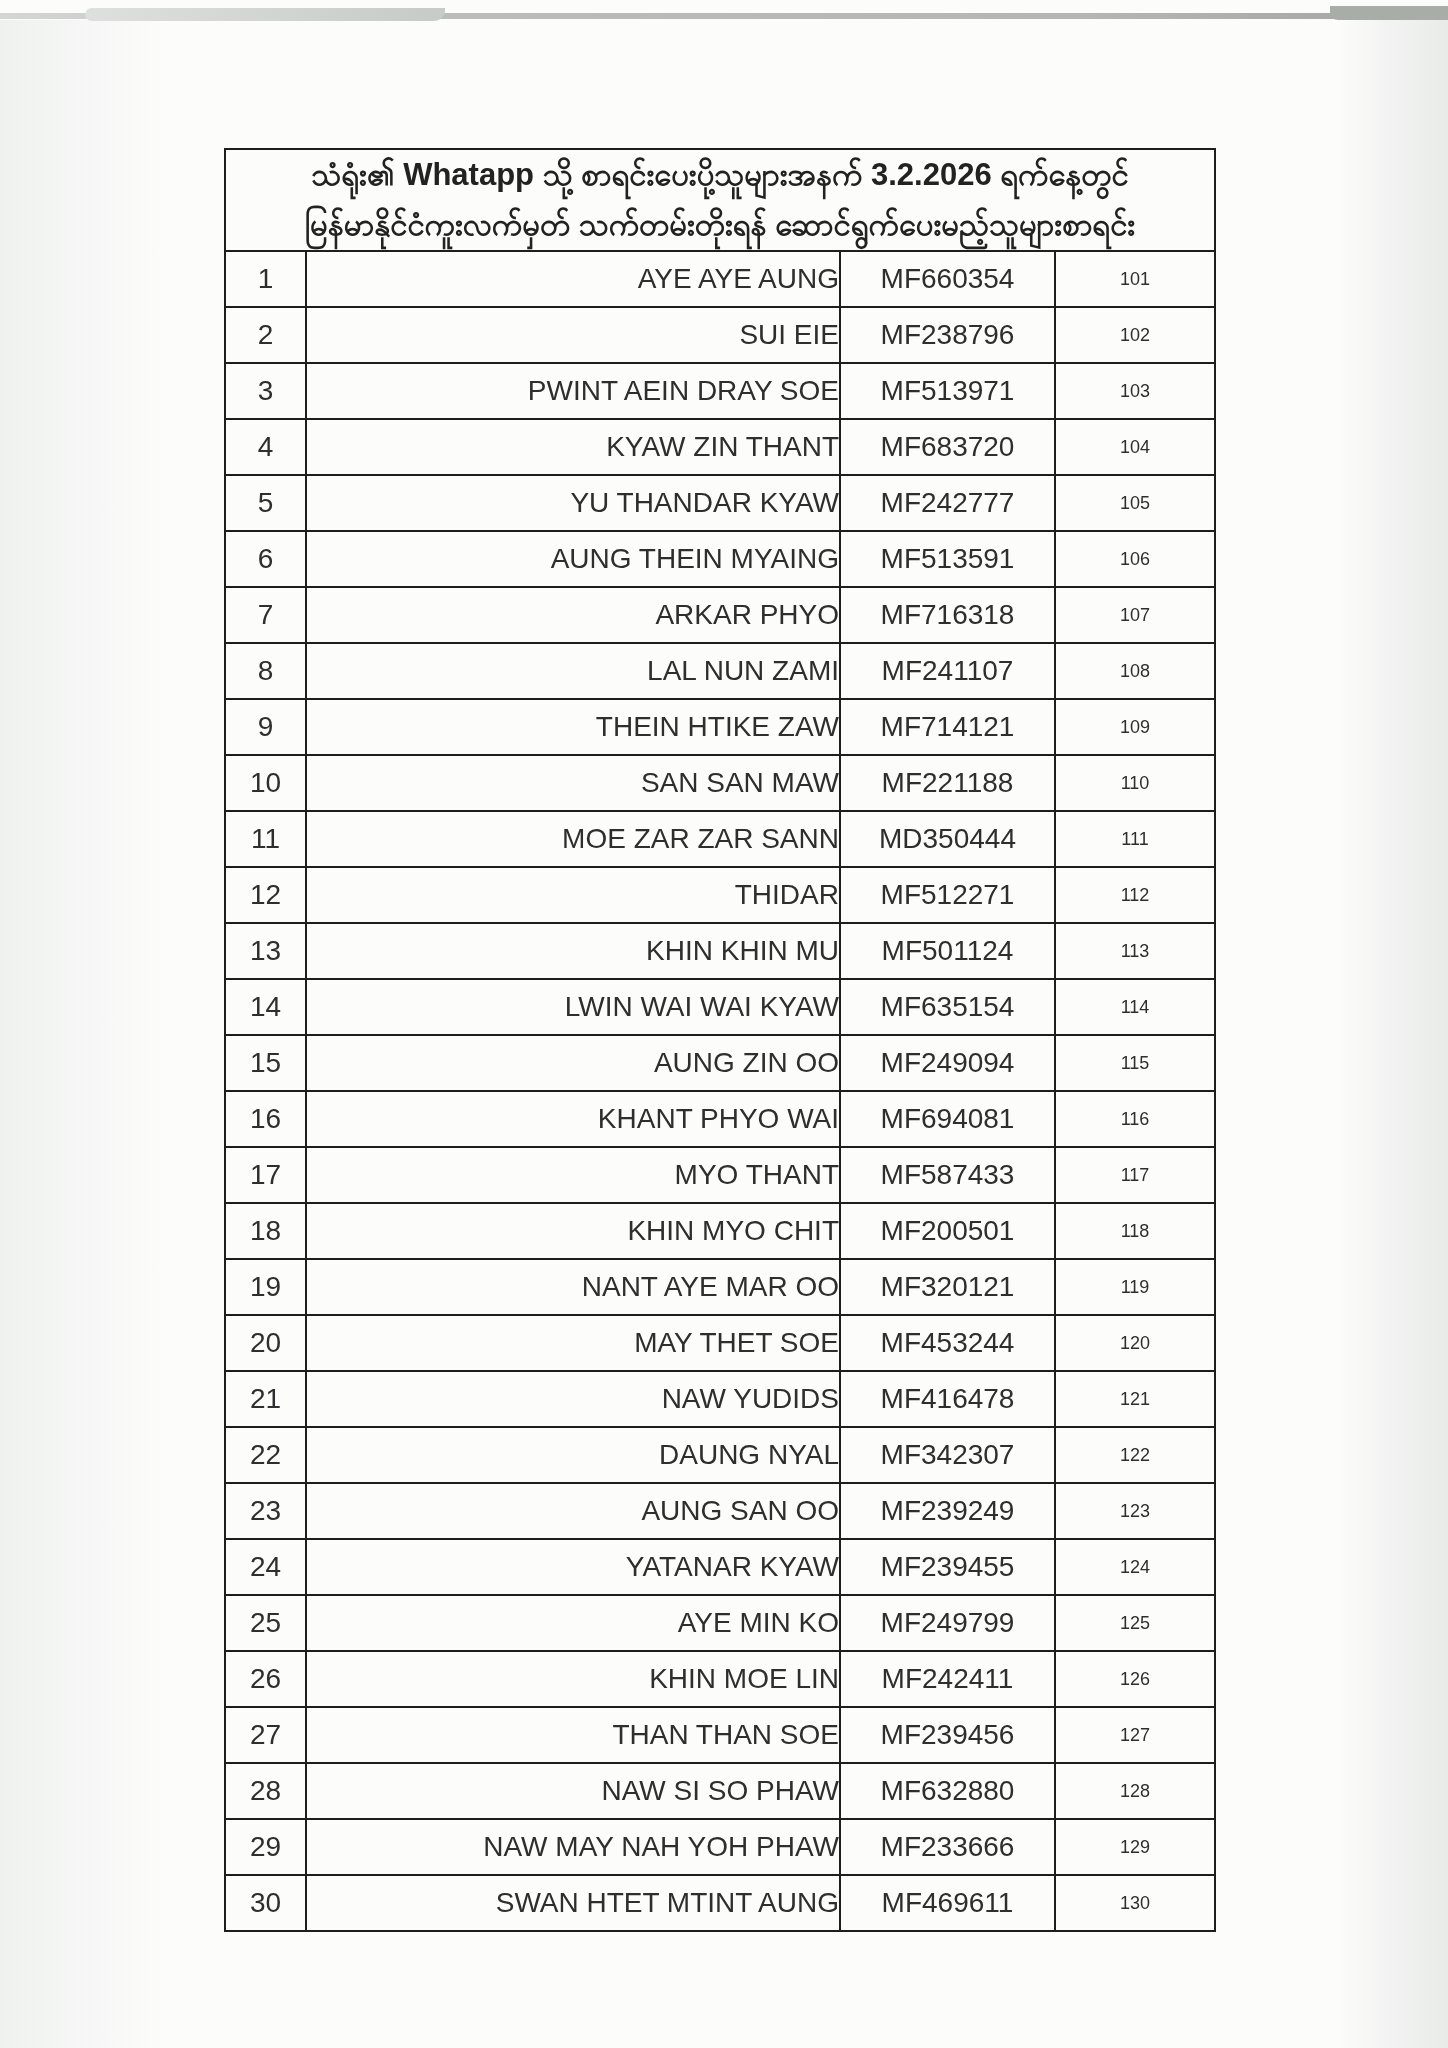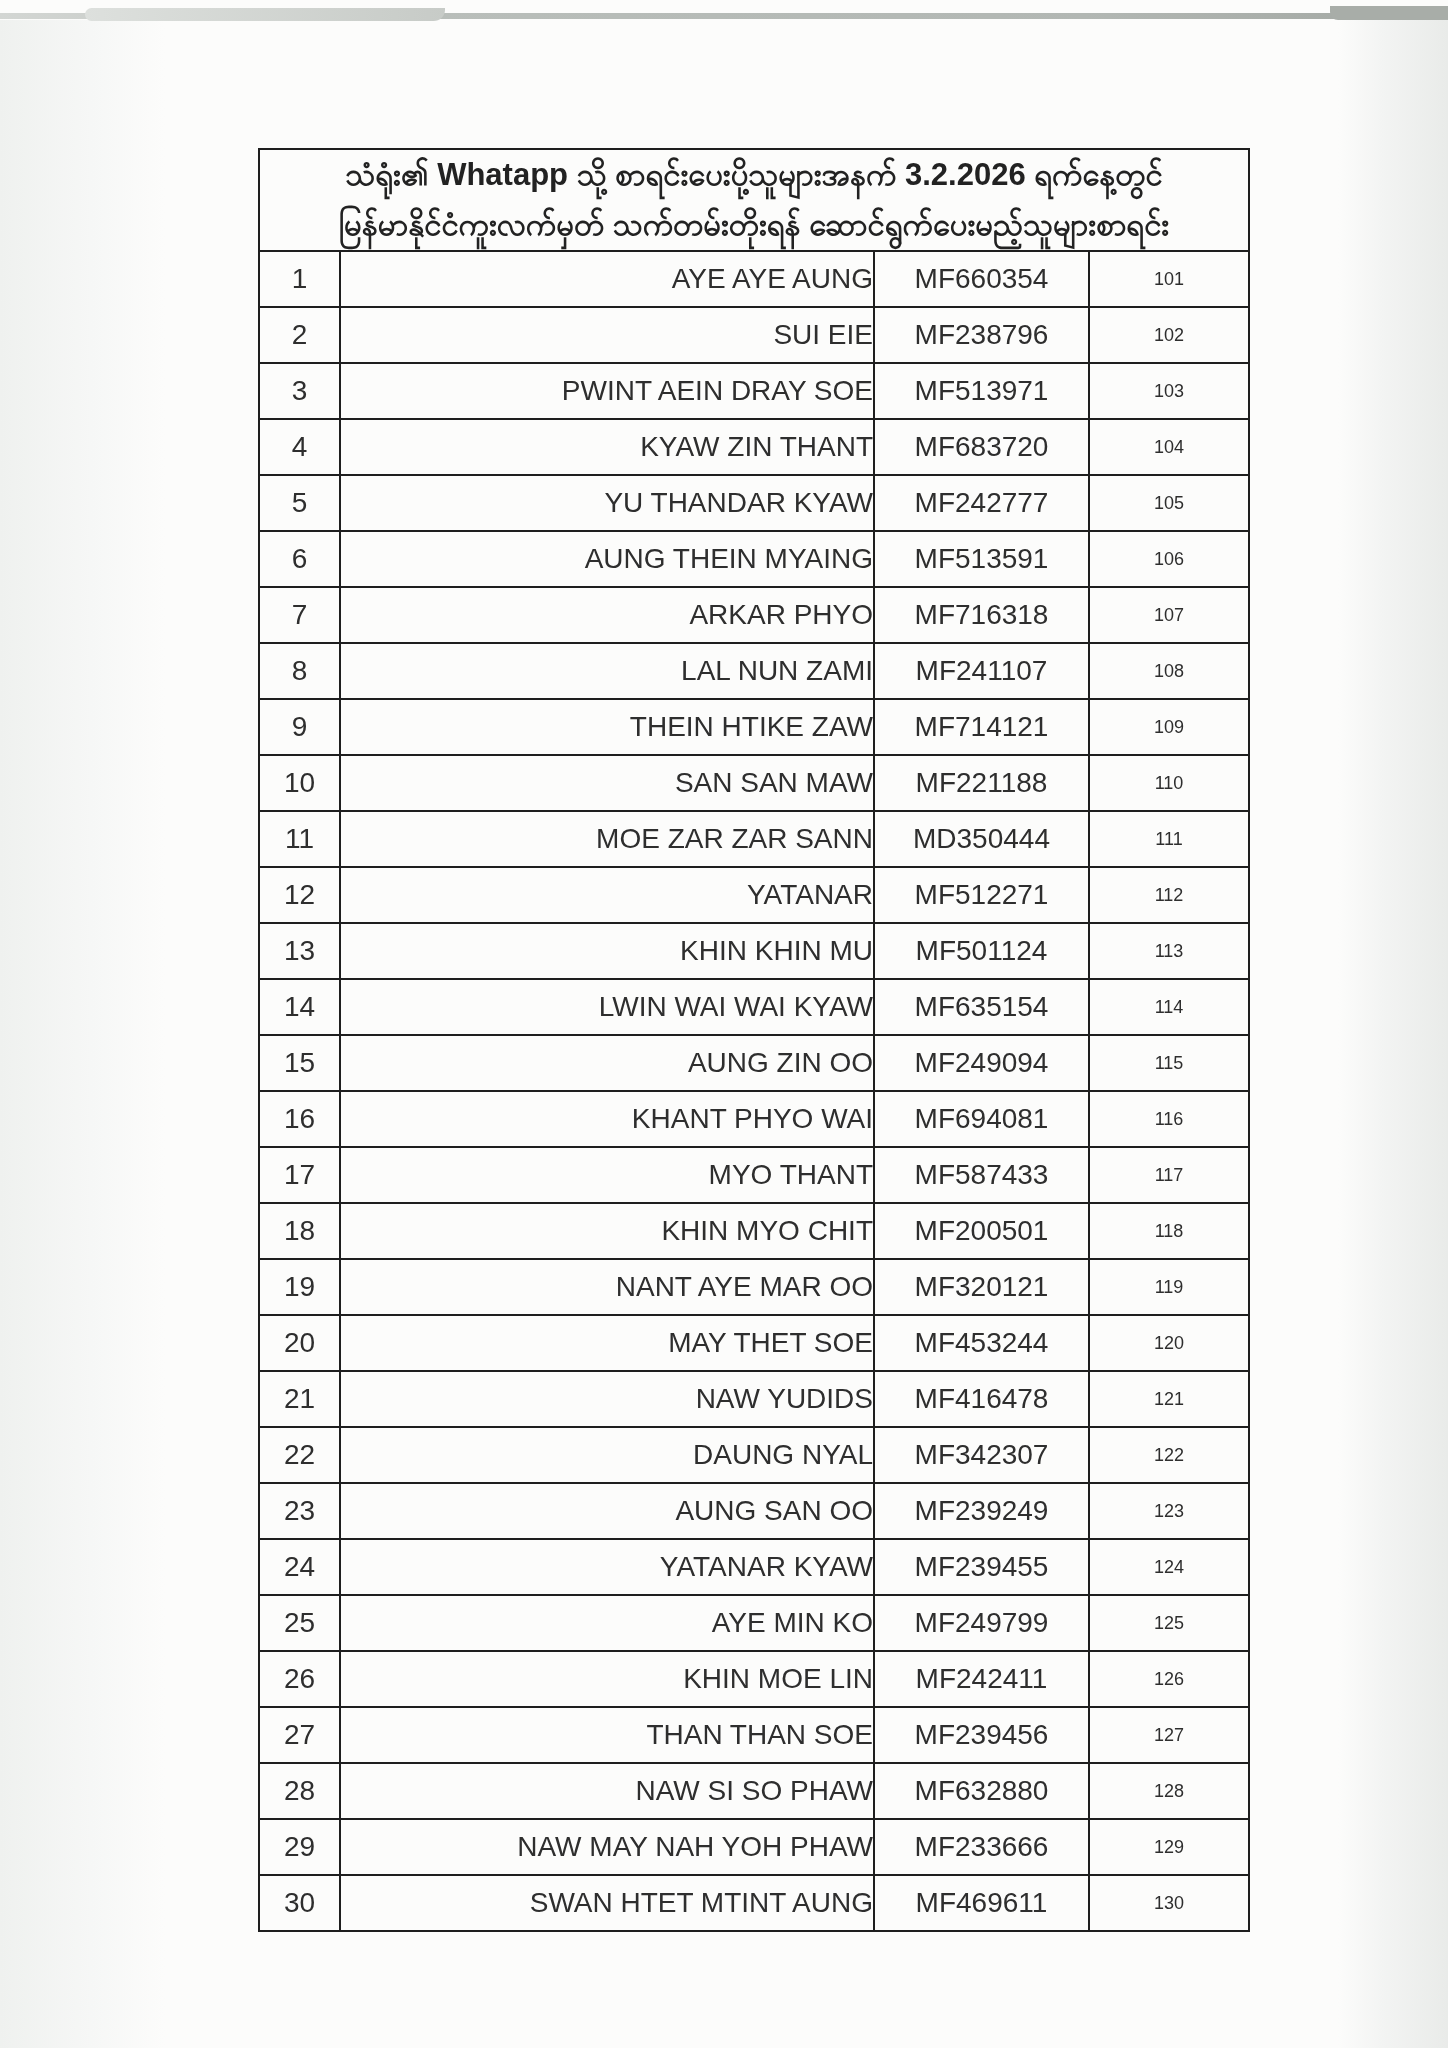--- a/index.html
+++ b/index.html
@@ -45,21 +45,21 @@
   .scan-top-right {
     position: absolute;
     left: 1330px; top: 6px;
     width: 118px; height: 14px;
     background: #a8ada8;
     border-radius: 0 0 0 8px;
   }
   
   table.doc-table {
     position: absolute;
-    left: 258px; top: 148px;
+    left: 224px; top: 148px;
     width: 990px;
     border-collapse: collapse;
     table-layout: fixed;
     color: #2e2e2e;
   }
   table.doc-table td {
     border: 2px solid #1e1e1e;
     height: 54px;
     padding: 0;
     overflow: hidden;
@@ -183,21 +183,21 @@
 
         <tr>
           <td class="no-cell">11</td>
           <td class="name-cell">MOE ZAR ZAR SANN</td>
           <td class="passport-cell">MD350444</td>
           <td class="serial-cell">111</td>
         </tr>
 
         <tr>
           <td class="no-cell">12</td>
-          <td class="name-cell">YATANAR</td>
+          <td class="name-cell">THIDAR</td>
           <td class="passport-cell">MF512271</td>
           <td class="serial-cell">112</td>
         </tr>
 
         <tr>
           <td class="no-cell">13</td>
           <td class="name-cell">KHIN KHIN MU</td>
           <td class="passport-cell">MF501124</td>
           <td class="serial-cell">113</td>
         </tr>

